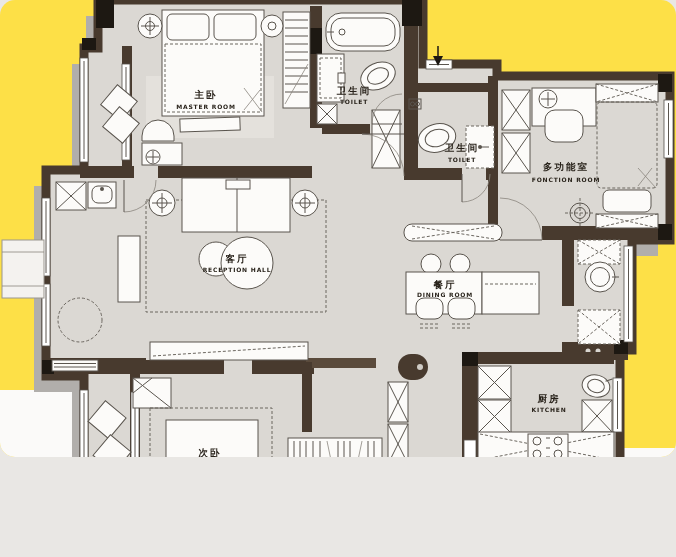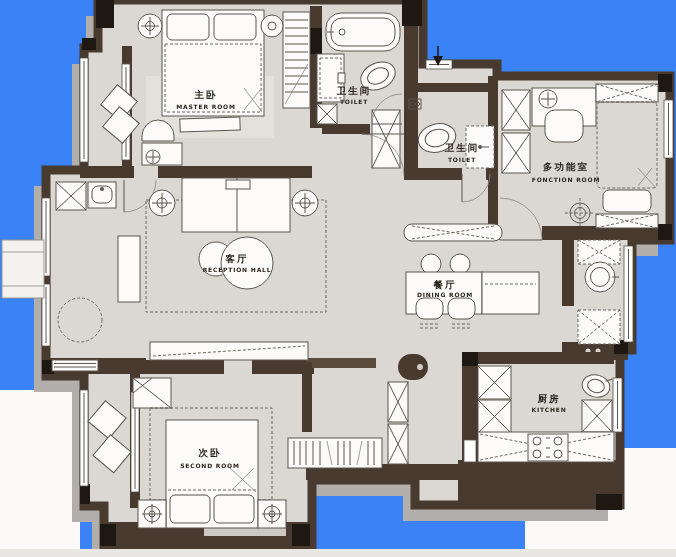--- a/index.html
+++ b/index.html
@@ -1,17 +1,17 @@
 <!DOCTYPE html>
 <html><head>
 <meta charset="utf-8">
 <style>
   html,body{margin:0;padding:0;background:#e9e7e4;}
-  #stage{position:relative;width:676px;height:549px;background:#3b82f6;overflow:hidden;
-         font-family:"DejaVu Sans",sans-serif;}
+  #stage{position:relative;width:676px;height:457px;background:#fde047;overflow:hidden;
+         font-family:"DejaVu Sans",sans-serif;border-radius:15px;}
   .corner-white{position:absolute;background:#fbfaf9;}
   svg{position:absolute;left:0;top:0;}
   .w{fill:#483a2e;}
   .wl{fill:#5a4a3b;}
   .k{fill:#1d1812;}
   .f{fill:#fcfbf9;stroke:#5a554e;stroke-width:1;}
   .ln{fill:none;stroke:#5a554e;stroke-width:1;}
   .thin{fill:none;stroke:#8a857e;stroke-width:0.8;}
   .d{fill:none;stroke:#6b665f;stroke-width:1;stroke-dasharray:3,2;}
   .fd{fill:#fcfbf9;stroke:#6b665f;stroke-width:1;stroke-dasharray:3,2;}

